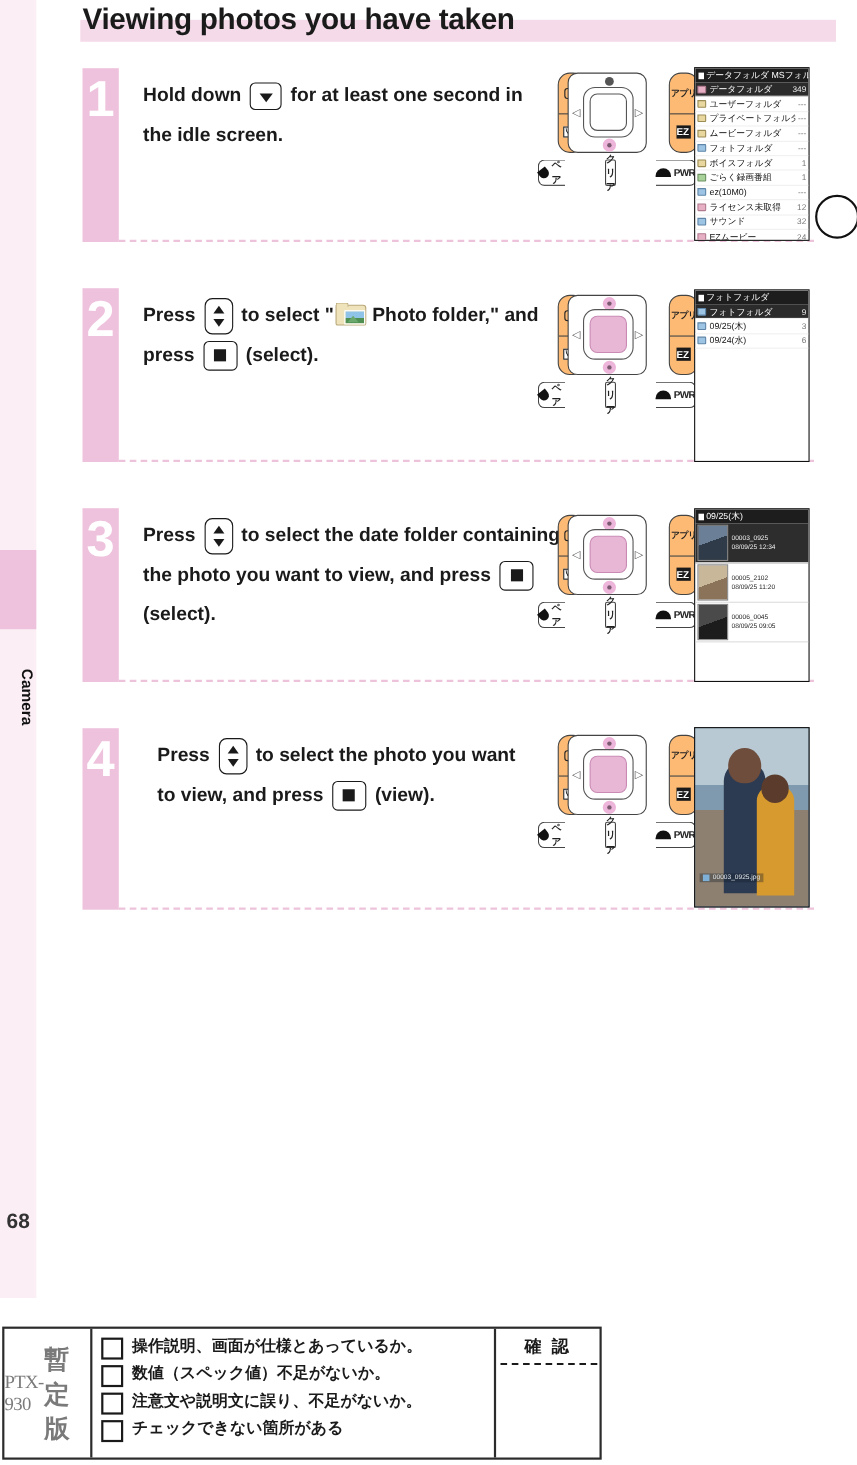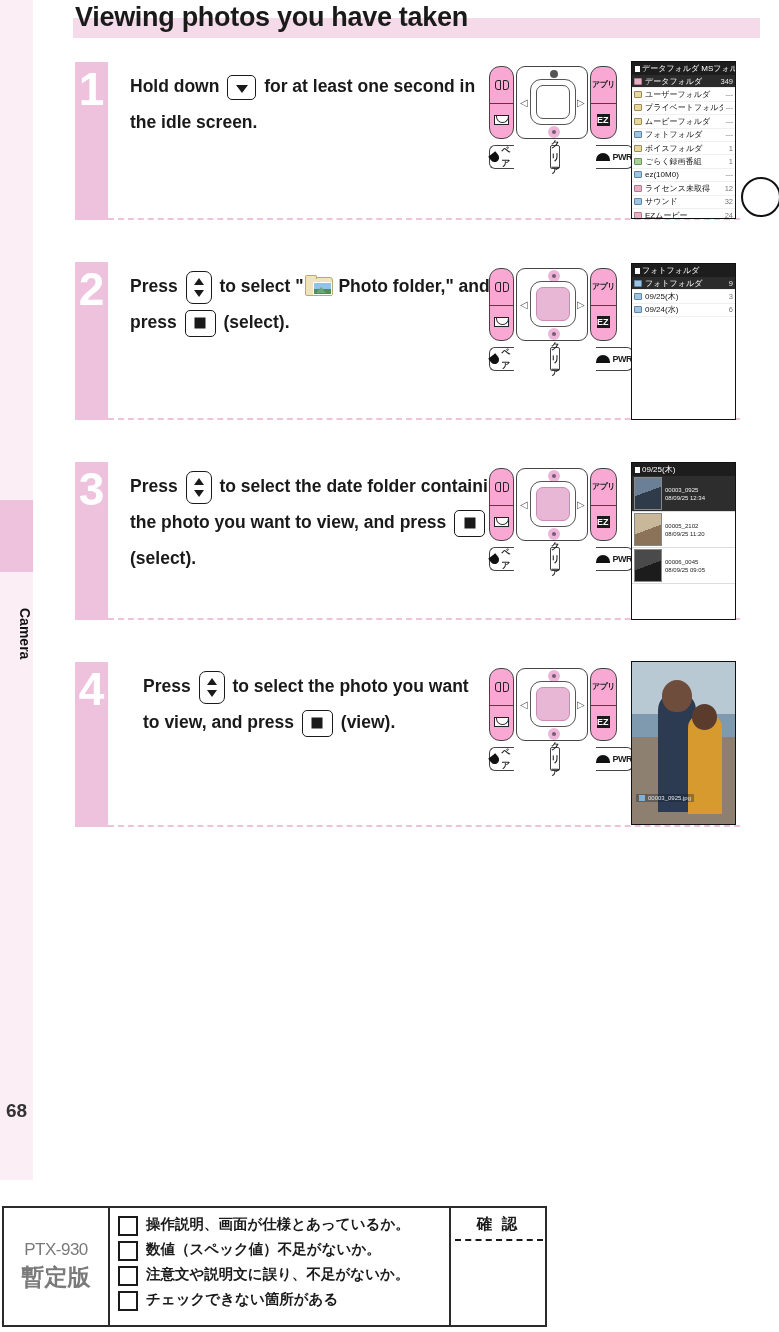--- a/index.html
+++ b/index.html
@@ -171,21 +171,21 @@
     border-left:5px solid transparent;
     border-right:5px solid transparent;
     border-bottom:6px solid #6aa86d;
   }
 
   
   .keypad { position: absolute; width: 130px; height: 112px; }
   .kp-side {
     position: absolute; width: 25px; height: 73px;
     border: 1.6px solid #444; border-radius: 11px;
-    background: #f9a8d4; box-sizing: border-box;
+    background: #fdba74; box-sizing: border-box; margin-left: 18px;
   }
   .kp-side.left { left: 2px; top: 2px; }
   .kp-side.right { left: 103px; top: 2px; width: 27px; }
   .kp-side-div {
     position: absolute; left: 0; top: 50%;
     width: 100%; height: 0; border-top: 1.4px solid #444;
   }
   .kp-cell {
     position: absolute; left: 0; width: 100%; height: 50%;
     display: flex; align-items: center; justify-content: center;
@@ -367,24 +367,25 @@
 
   
   #checklist {
     position: absolute; left: 2px; top: 1206px;
     width: 545px; height: 121px;
     border: 2px solid #2b2b2b;
     display: flex; box-sizing: border-box;
     background:#fff;
   }
   #cl-left {
-    width: 106px; border-right: 2px solid #2b2b2b;
-    display:flex; flex-direction: column;
+    width: 80px; border-right: 2px solid #2b2b2b;
+    display:flex; 
     align-items:center; justify-content:center;
     box-sizing:border-box;
+    font-family:Liberation Serif, serif;
   }
   #cl-model { font-size: 17px; color:#7a7a7a; letter-spacing:-0.5px; }
   #cl-ver { font-size: 23px; color:#7a7a7a; font-weight:bold; margin-top:2px;}
   #cl-mid {
     flex: 1 1 auto; padding: 6px 0 0 8px;
     box-sizing:border-box;
   }
   .cl-item {
     display:flex; align-items:flex-start; gap:8px;
     margin-bottom: 3px;

